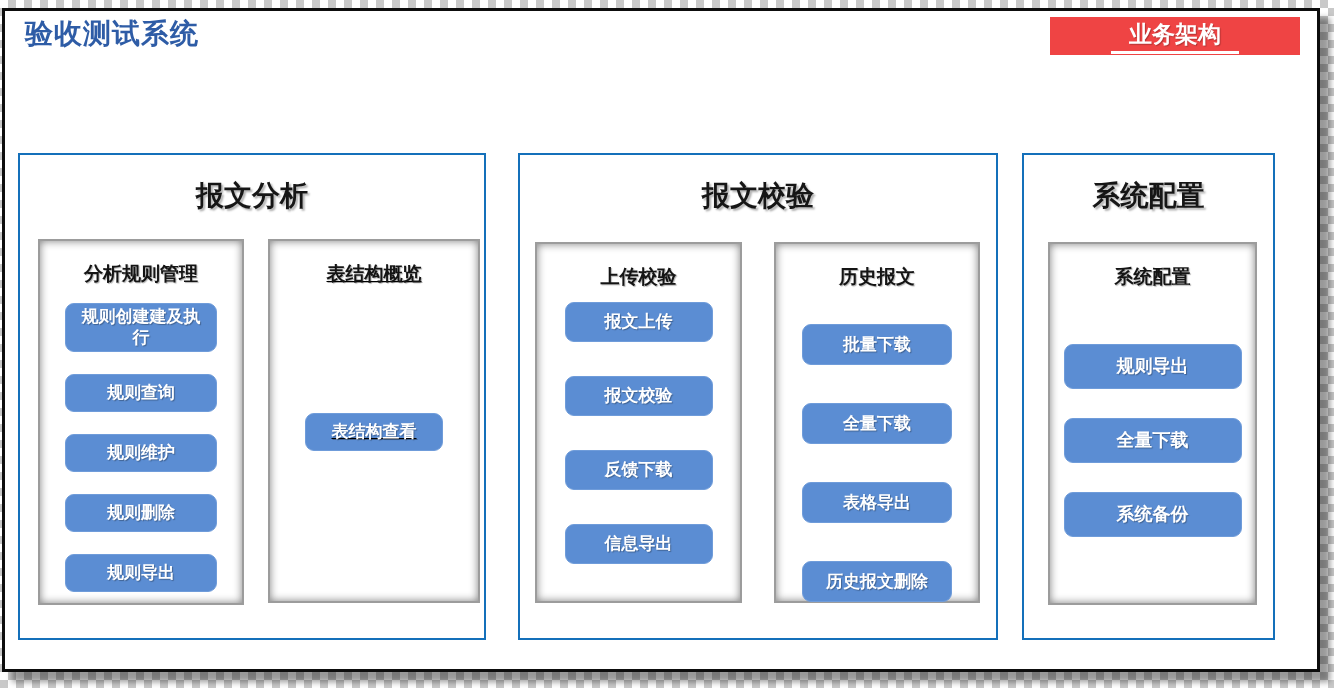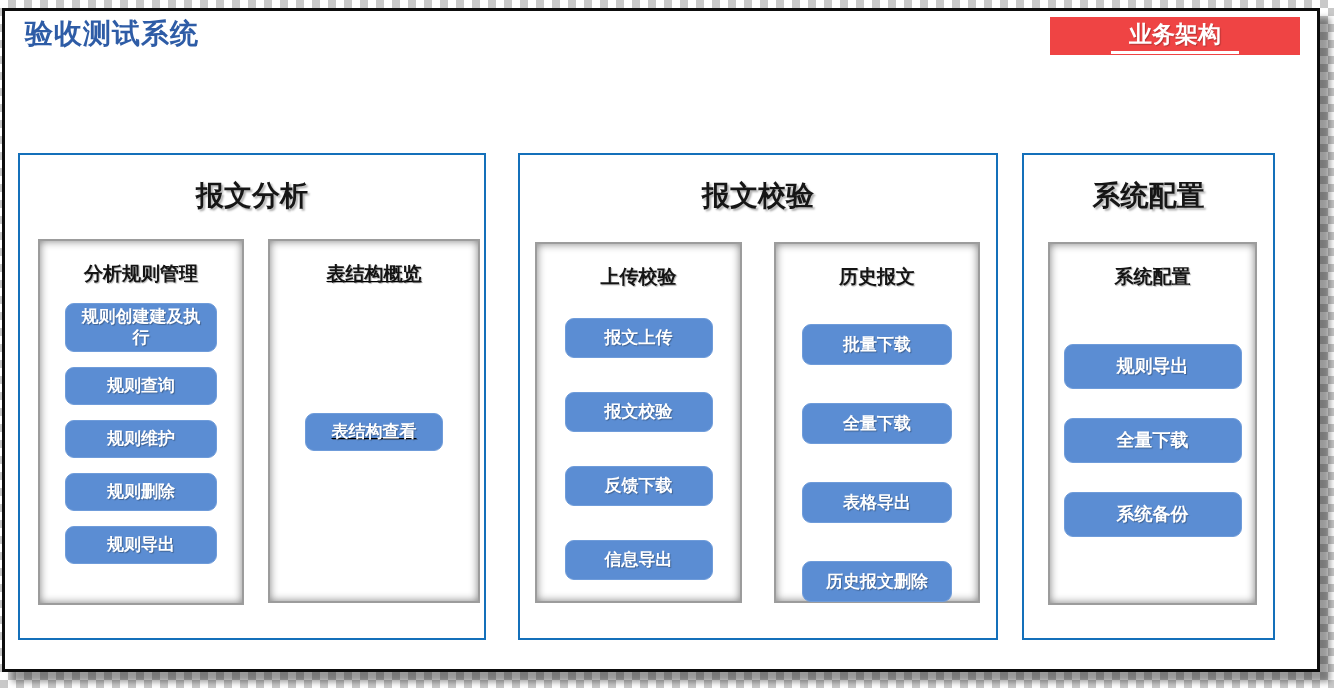--- a/index.html
+++ b/index.html
@@ -58,25 +58,25 @@
   }
   .btn-col { display:flex; flex-direction:column; align-items:center; }
   .fbtn {
     background:#5b8dd3; border:1px solid #6f9cda; border-radius:9px;
     color:#ffffff; font-weight:bold; font-size:17px; line-height:1.25;
     display:flex; align-items:center; justify-content:center; text-align:center;
     text-shadow:1px 1px 1px rgba(0,0,0,0.30);
     cursor:pointer; padding:2px 10px;
   }
   
-  .s1 .g0 .btn-col { margin-top:16px; gap:15px; }
+  .s1 .g0 .btn-col { margin-top:16px; gap:22px; }
   .s1 .g0 .fbtn   { width:152px; min-height:38px; }
   .s1 .g1 .btn-col { margin-top:126px; }
   .s1 .g1 .fbtn   { width:138px; min-height:38px; }
-  .s2 .g0 .btn-col { margin-top:28px; gap:34px; }
+  .s2 .g0 .btn-col { margin-top:12px; gap:34px; }
   .s2 .g0 .fbtn   { width:148px; min-height:40px; }
   .s2 .g1 .btn-col { margin-top:34px; gap:38px;border-radius:23px; }
   .s2 .g1 .fbtn   { width:150px; min-height:41px; }
   .s3 .g0 .btn-col { margin-top:54px; gap:29px; }
   .s3 .g0 .fbtn   { width:178px; min-height:45px; font-size:18px; }
 </style>
 </head>
 <body>
 
 <div class="page">

